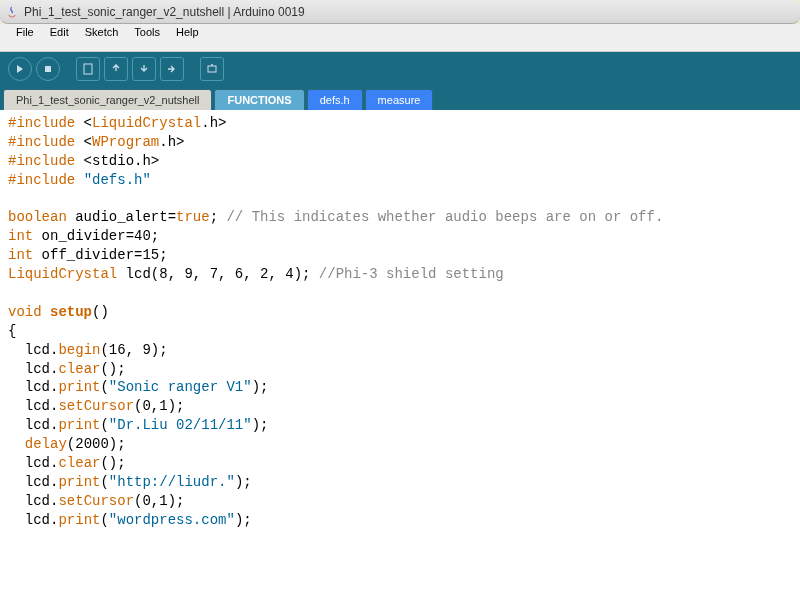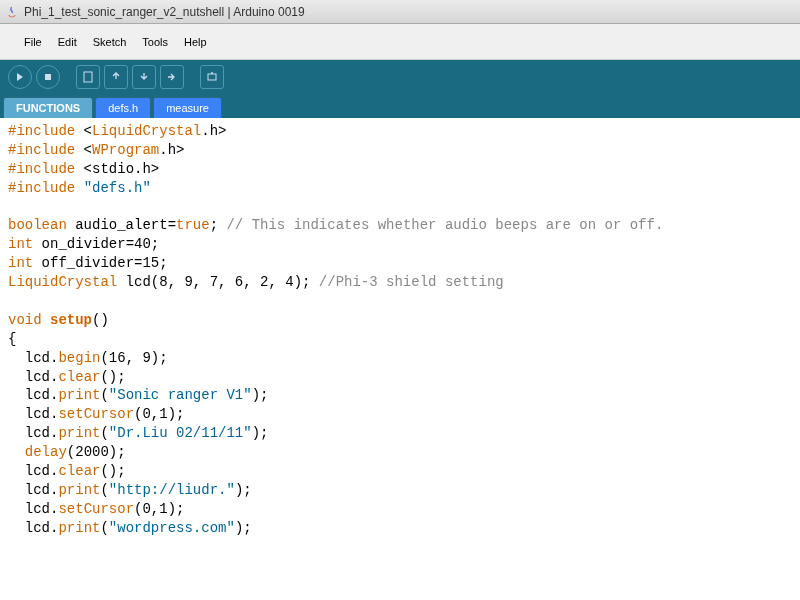--- a/index.html
+++ b/index.html
@@ -1,22 +1,22 @@
 <!DOCTYPE html>
 <html><head>
   <meta charset="utf-8">
   <style>
     * { margin: 0; padding: 0; box-sizing: border-box; }
     body { font-family: Tahoma, sans-serif; font-size: 11px; background: #ece9d8; width: 800px; height: 600px; overflow: hidden; }
     
-    .title-bar { background: linear-gradient(to bottom, #ebebeb, #d6d6d6); height: 24px; display: flex; align-items: center; padding: 0 4px; border-bottom: 1px solid #aaa; }
+    .title-bar { background: linear-gradient(to bottom, #ebebeb, #d6d6d6); height: 24px; display: flex; align-items: center; padding: 0 4px; border-bottom: 1px solid #aaa; border-radius: 8px; }
     .title-bar .java-icon { width: 16px; height: 16px; margin-right: 4px; display: inline-flex; align-items: center; justify-content: center; }
     .title-text { font-size: 12px; color: #333; }
     
-    .menu-bar { background: #f0f0f0; height: 36px; display: flex; align-items: center; padding: 0 16px; border-bottom: 1px solid #ccc; }
+    .menu-bar { background: #f0f0f0; height: 28px; display: flex; padding: 0 8px; border-bottom: 1px solid #ccc; }
     .menu-item { padding: 2px 8px; cursor: pointer; }
     
     .toolbar { background: #1a6b82; height: 34px; display: flex; align-items: center; padding: 0 8px; gap: 4px; }
     .tool-btn { width: 24px; height: 24px; border: 1px solid #4a9ab0; border-radius: 50%; display: inline-flex; align-items: center; justify-content: center; cursor: pointer; color: #cde; }
     .tool-btn.square { border-radius: 3px; }
     .tool-sep { width: 8px; }
     
     .tabs { background: #1a6b82; height: 24px; display: flex; align-items: flex-end; padding: 0 3px; gap: 0; }
     .tab { background: #3b82f6; color: #fff; padding: 4px 12px; font-size: 11px; border-radius: 3px 3px 0 0; margin-right: 2px; cursor: pointer; border: 1px solid #2a6a80; border-bottom: none; }
     .tab.active { background: #5caad0; color: #fff; font-weight: bold; }
@@ -87,20 +87,21 @@
   <span class="tool-sep"></span>
   <span class="tool-btn square">
       <svg width="12" height="12" viewBox="0 0 12 12">
         <rect x="2" y="3" width="8" height="6" fill="none" stroke="#cde"></rect>
         <circle cx="6" cy="2" r="1" fill="#cde"></circle>
       </svg>
     </span>
 </div>
 
 <div class="tabs">
+  <span class="tab main">Phi_1_test_sonic_ranger_v2_nutshell</span>
   <span class="tab active">FUNCTIONS</span>
   <span class="tab">defs.h</span>
   <span class="tab">measure</span>
 </div>
 
 <div class="editor"><span class="kw-orange">#include</span><span> &lt;</span><span class="kw-orange">LiquidCrystal</span><span>.h&gt;</span>
 <span class="kw-orange">#include</span><span> &lt;</span><span class="kw-orange">WProgram</span><span>.h&gt;</span>
 <span class="kw-orange">#include</span><span> &lt;stdio.h&gt;</span>
 <span class="kw-orange">#include</span><span> </span><span class="string">"defs.h"</span>
 <span></span>

